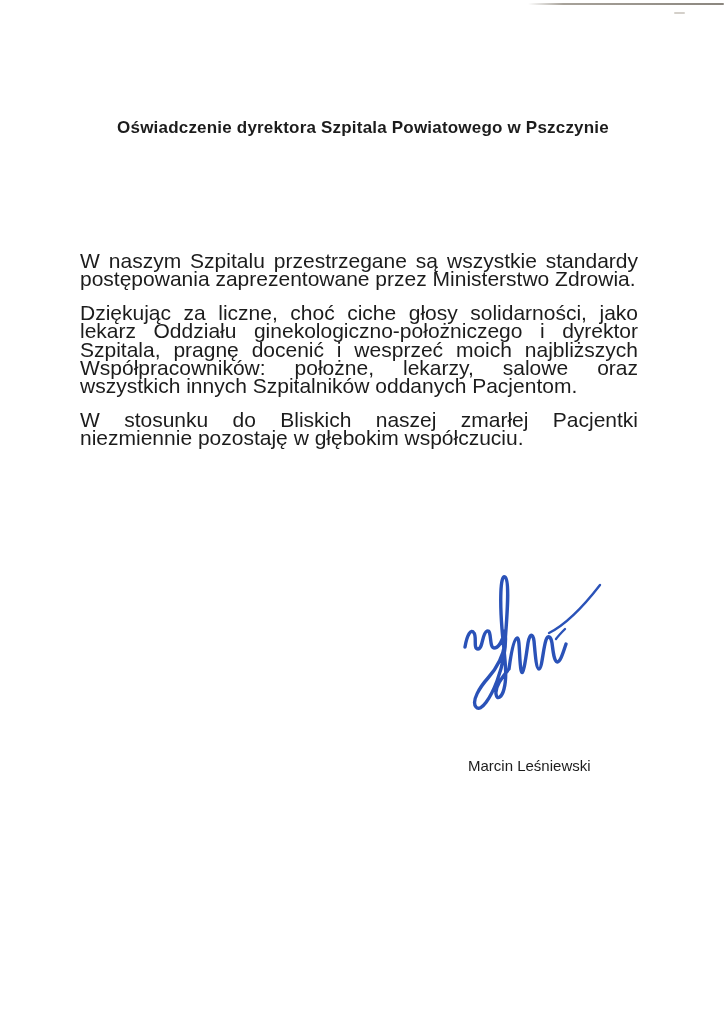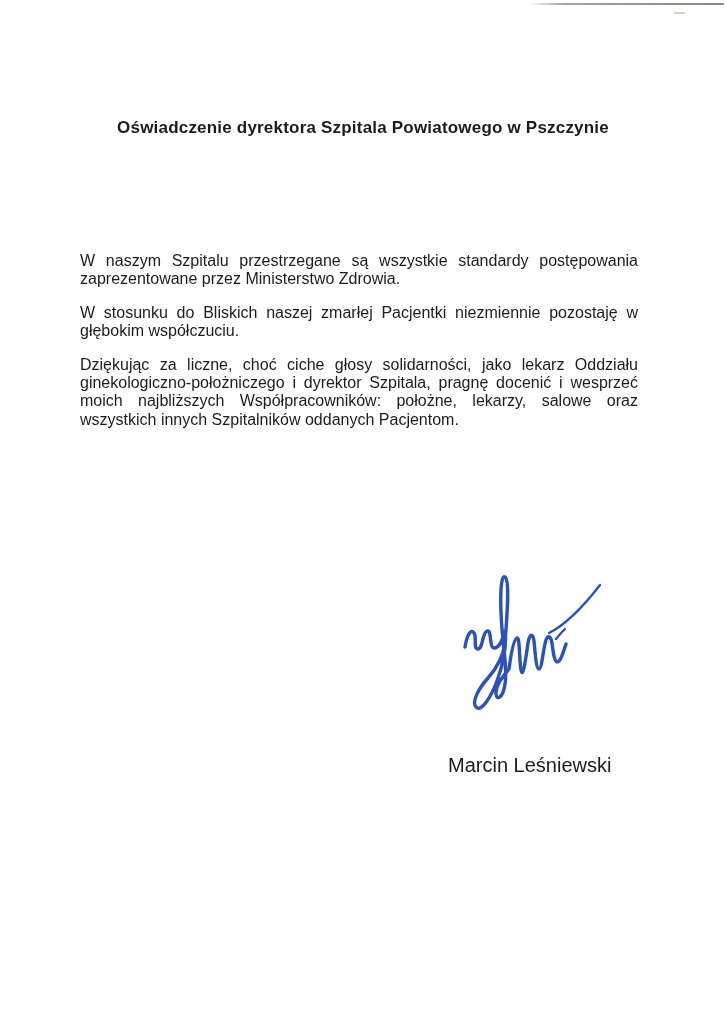--- a/index.html
+++ b/index.html
@@ -44,21 +44,21 @@
     font-weight: bold;
     letter-spacing: 0.2px;
     line-height: 19px;
     margin: 0;
   }
   .doc-body {
     position: absolute;
     top: 252px;
     left: 80px;
     width: 558px;
-    font-size: 16px;
+    font-size: 21px;
     line-height: 18.4px;
     text-align: justify;
   }
   .doc-body p {
     margin: 0 0 15px 0;
   }
   .signature-wrap {
     position: absolute;
     top: 569px;
     left: 452px;
@@ -76,40 +76,40 @@
     stroke-width: 3.4;
     stroke-linecap: round;
     stroke-linejoin: round;
   }
   .sig-stroke.thin {
     stroke-width: 2.4;
   }
   .signatory-name {
     position: absolute;
     top: 756px;
-    left: 448px;
-    font-size: 20px;
+    left: 468px;
+    font-size: 15px;
     line-height: 19px;
     white-space: nowrap;
   }
 </style>
 </head>
 <body>
 
 <div class="page">
 
   <div class="scan-line-top"></div>
   <div class="scan-dash"></div>
 
   <h1 class="doc-title">Oświadczenie dyrektora Szpitala Powiatowego w Pszczynie</h1>
 
   <div class="doc-body">
     <p>W naszym Szpitalu przestrzegane są wszystkie standardy postępowania zaprezentowane przez Ministerstwo Zdrowia.</p>
+    <p>Dziękując za liczne, choć ciche głosy solidarności, jako lekarz Oddziału ginekologiczno-położniczego i dyrektor Szpitala, pragnę docenić i wesprzeć moich najbliższych Współpracowników: położne, lekarzy, salowe oraz wszystkich innych Szpitalników oddanych Pacjentom.</p>
     <p>W stosunku do Bliskich naszej zmarłej Pacjentki niezmiennie pozostaję w głębokim współczuciu.</p>
-    <p>Dziękując za liczne, choć ciche głosy solidarności, jako lekarz Oddziału ginekologiczno-położniczego i dyrektor Szpitala, pragnę docenić i wesprzeć moich najbliższych Współpracowników: położne, lekarzy, salowe oraz wszystkich innych Szpitalników oddanych Pacjentom.</p>
   </div>
 
   <div class="signature-wrap">
     <svg viewBox="0 0 152 150" xmlns="http://www.w3.org/2000/svg">
 
       <path class="sig-stroke thin" d="M 97 64 C 113 56, 131 38, 148 16"></path>
 
       <path class="sig-stroke" d="M 13 78
                C 15 66 19 59 22 64
                C 25 68 21 80 26 80

